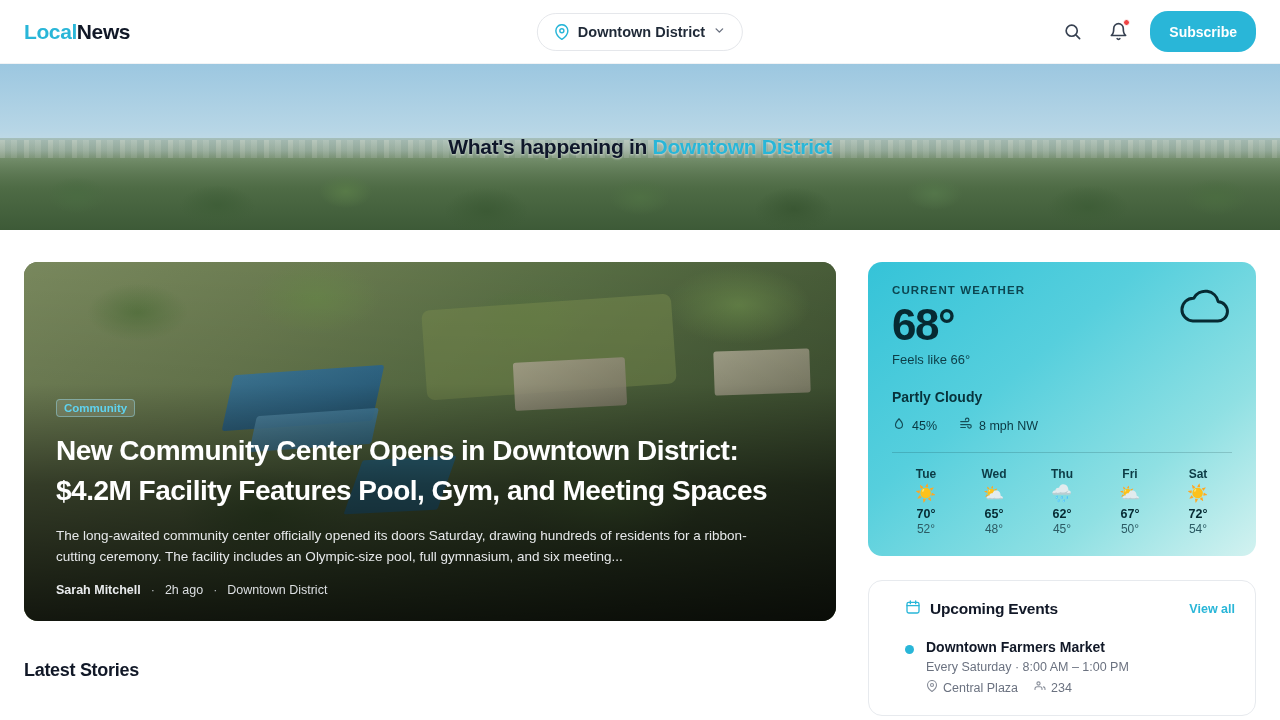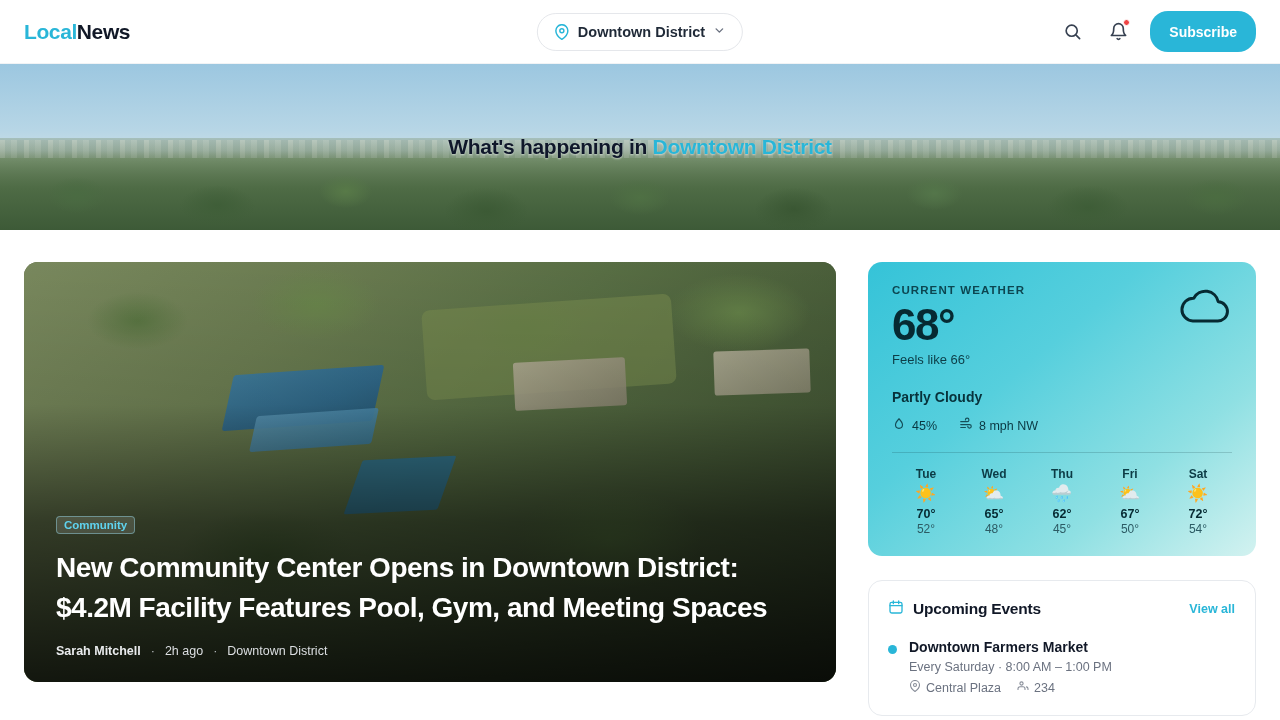--- a/index.html
+++ b/index.html
@@ -146,21 +146,21 @@
     gap: 32px;
     padding: 32px 24px 0 24px;
     align-items: flex-start;
   }
   .col-main { width: 812px; flex: none; }
   .col-side { width: 388px; flex: none; }
 
   
   .feature {
     position: relative;
-    height: 420px;
+    height: 359px;
     border-radius: 14px;
     overflow: hidden;
     background: #56603f;
     cursor: pointer;
   }
   .feature-photo {
     position: absolute; inset: 0;
     background:
       radial-gradient(ellipse 70px 40px at 14% 14%, #5d7a45 0%, rgba(93,122,69,0) 72%),
       radial-gradient(ellipse 90px 50px at 36% 10%, #6d8a4e 0%, rgba(109,138,78,0) 72%),
@@ -342,21 +342,21 @@
   .fc-icon { font-size: 17px; line-height: 26px; }
   .fc-hi { font-size: 12.5px; font-weight: 700; color: #062a32; }
   .fc-lo { font-size: 12px; color: #2c5b64; margin-top: 1px; }
 
   
   .events {
     margin-top: 24px;
     border: 1px solid #e7eaee;
     border-radius: 14px;
     background: #fff;
-    padding: 18px 20px 20px 19px;
+    padding: 18px 20px 20px 36px;
   }
   .events-head {
     display: flex;
     align-items: center;
     gap: 9px;
   }
   .cal-icon { width: 16px; height: 16px; color: #29b6d8; }
   .events-title {
     font-size: 15.5px;
     font-weight: 700;
@@ -463,20 +463,21 @@
       <div class="feature-bldg-c"></div>
       <div class="feature-bldg-d"></div>
       <div class="feature-roof-a"></div>
       <div class="feature-roof-b"></div>
       <div class="feature-court"></div>
       <div class="feature-scrim"></div>
 
       <div class="feature-body">
         <span class="badge">Community</span>
         <div class="feature-headline">New Community Center Opens in Downtown District: $4.2M Facility Features Pool, Gym, and Meeting Spaces</div>
+        <div class="feature-dek">The long-awaited community center officially opened its doors Saturday, drawing hundreds of residents for a ribbon-cutting ceremony. The facility includes an Olympic-size pool, full gymnasium, and six meeting...</div>
         <div class="feature-meta">
           <span>Sarah Mitchell</span>
           <span class="sep">·</span>
           <span class="soft">2h ago</span>
           <span class="sep">·</span>
           <span class="soft">Downtown District</span>
         </div>
       </div>
     </div>
 

